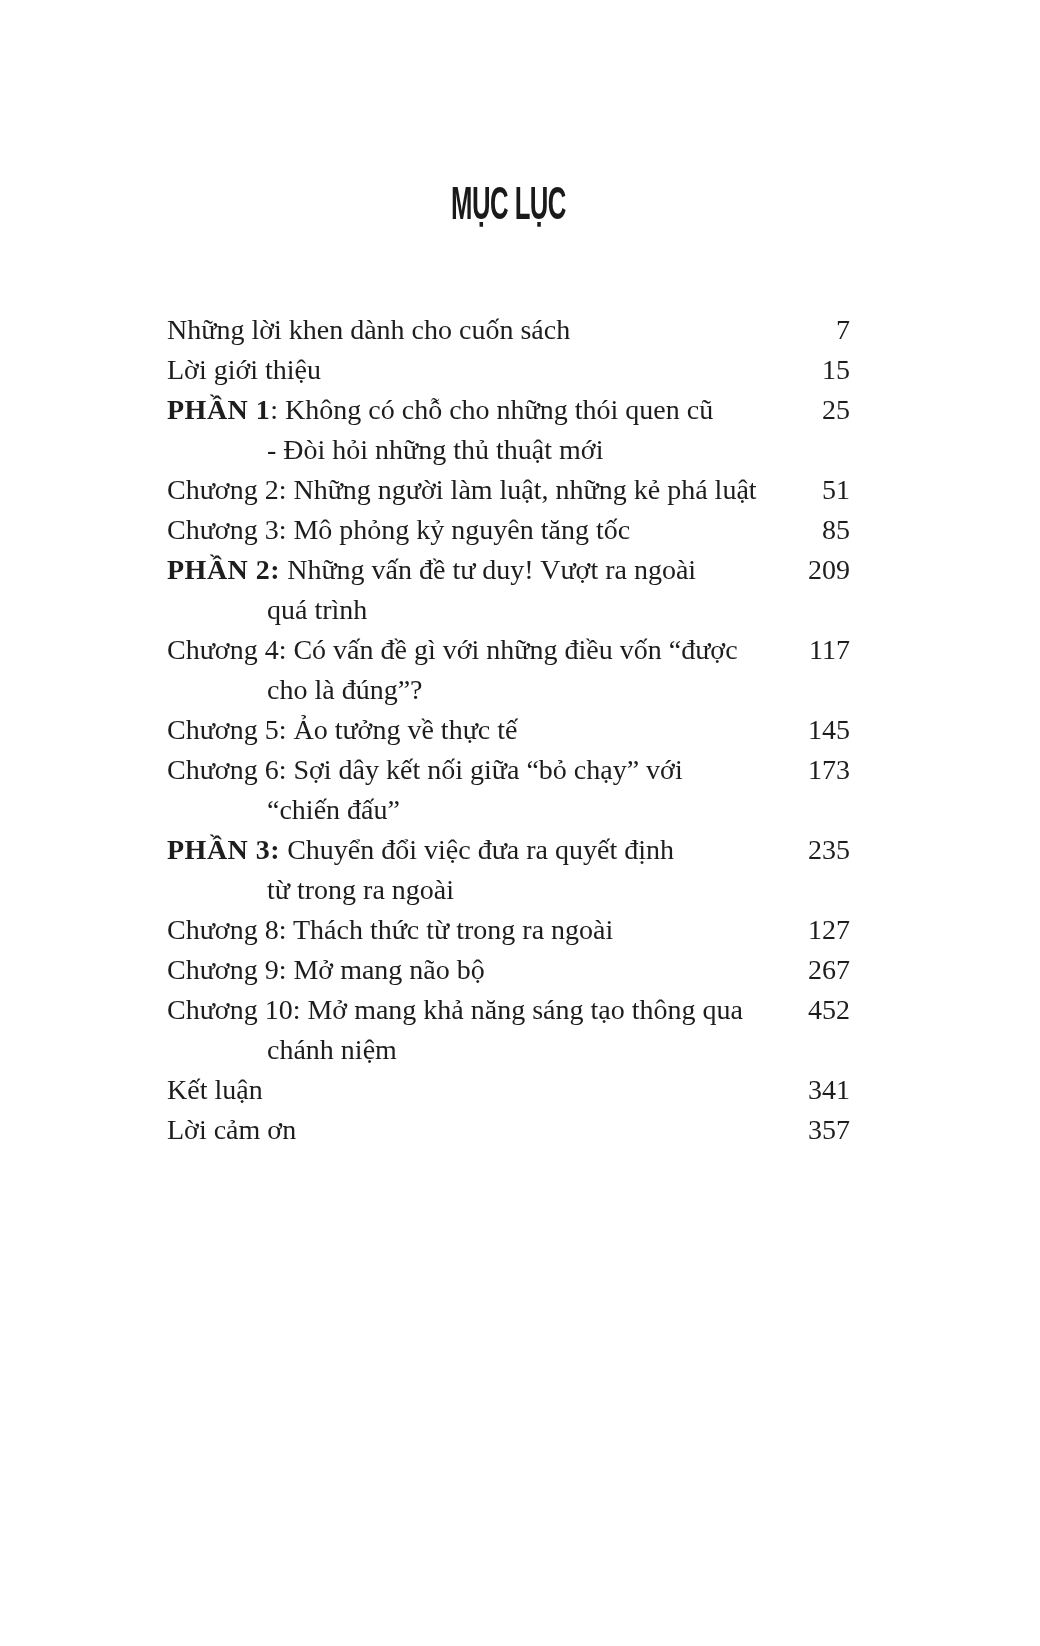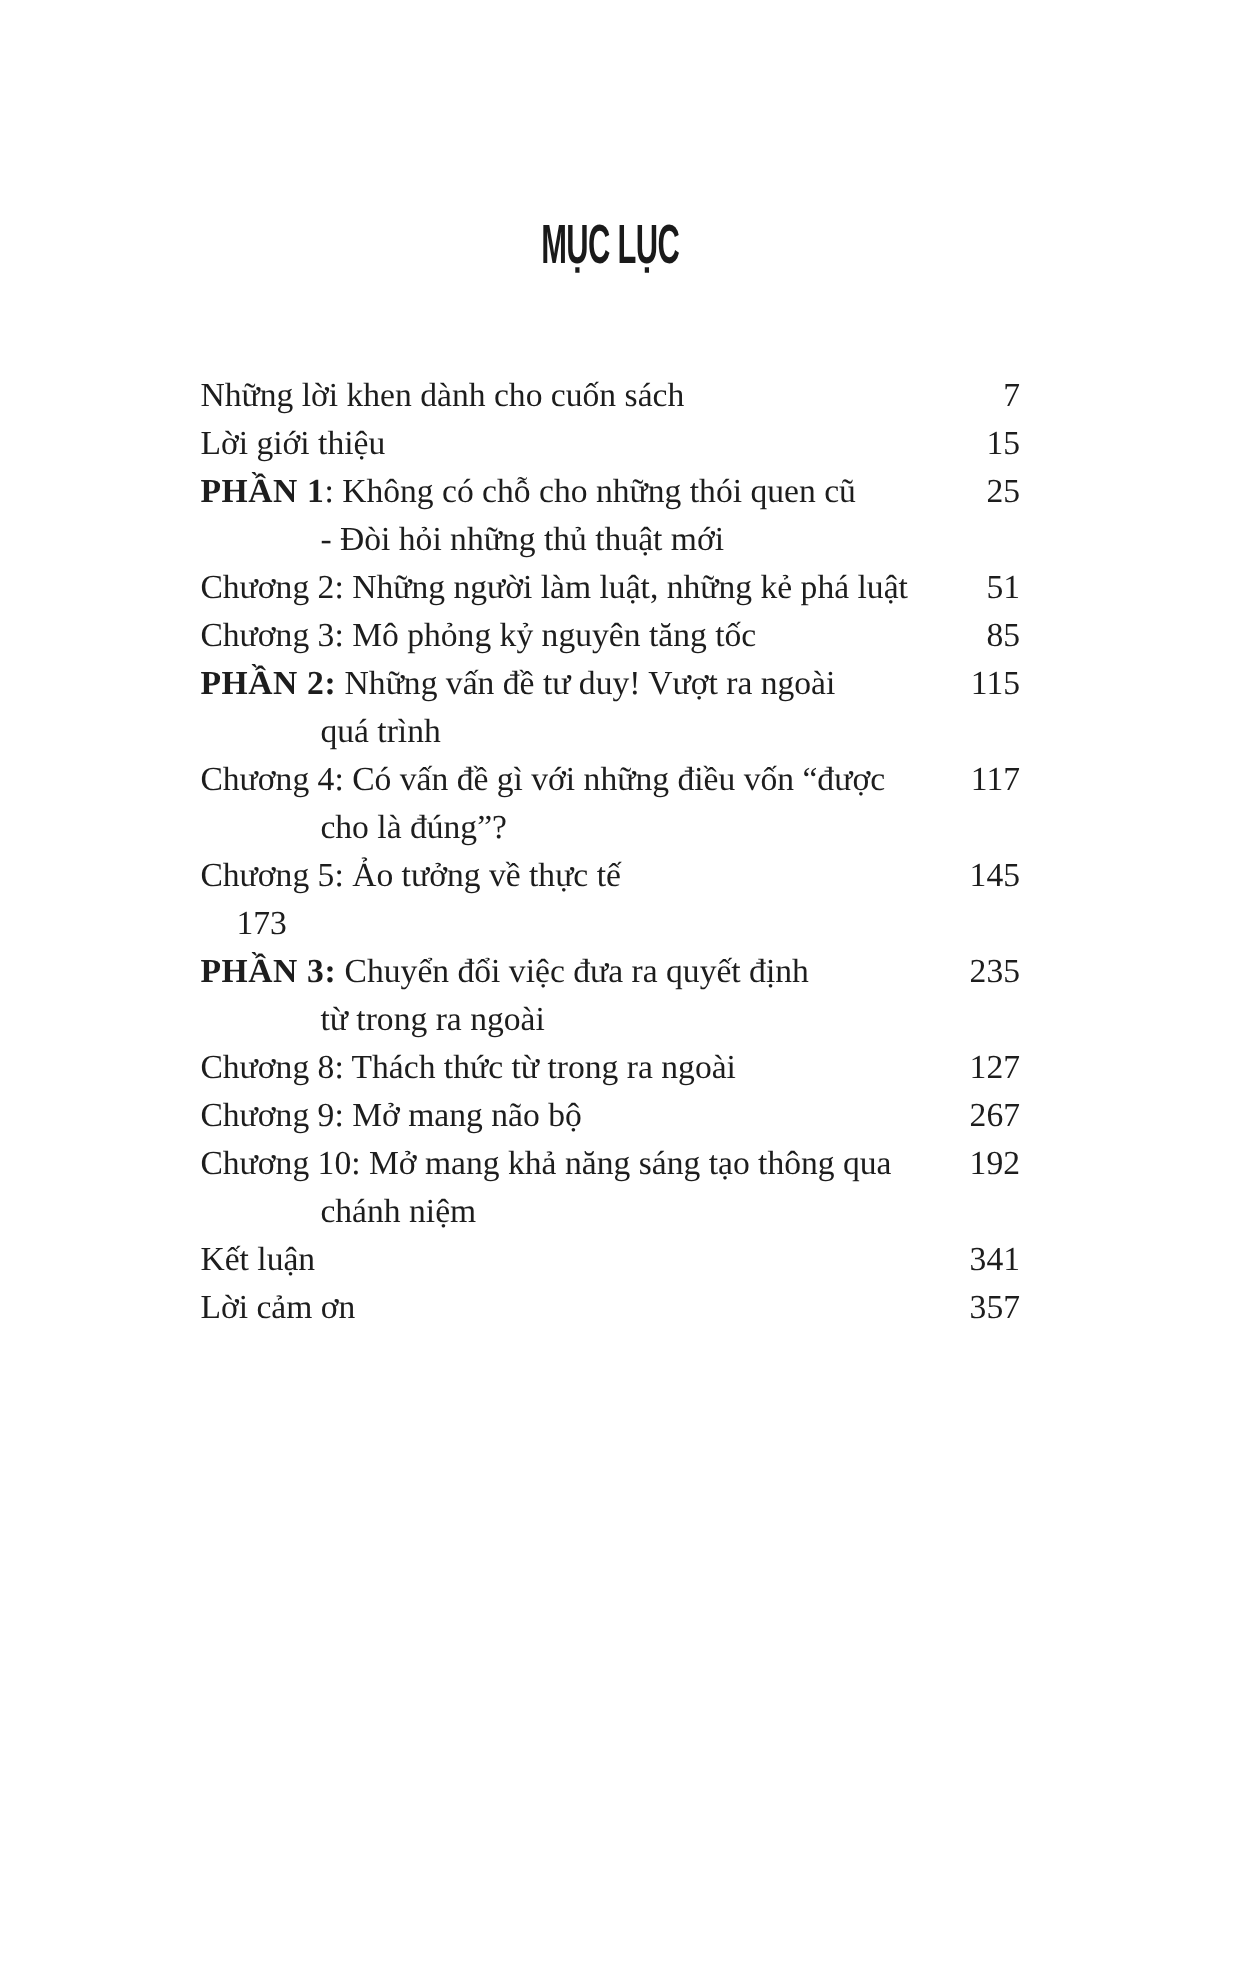--- a/index.html
+++ b/index.html
@@ -106,36 +106,40 @@
           </div>
           <div class="pagenum">85</div>
         </div>
       </div>
       <div class="toc-group">
         <div class="entry part">
           <div class="entry-text">
             <div class="line1"><span class="part-bold">PHẦN 2:</span><span class="rest"> Những vấn đề tư duy! Vượt ra ngoài</span></div>
             <div class="line2">quá trình</div>
           </div>
-          <div class="pagenum">115</div>
+          <div class="pagenum">209</div>
         </div>
         <div class="entry">
           <div class="entry-text">
             <div class="line1"><span class="rest">Chương 4: Có vấn đề gì với những điều vốn “được</span></div>
             <div class="line2">cho là đúng”?</div>
           </div>
           <div class="pagenum">117</div>
         </div>
         <div class="entry">
           <div class="entry-text">
             <div class="line1"><span class="rest">Chương 5: Ảo tưởng về thực tế</span></div>
           </div>
           <div class="pagenum">145</div>
         </div>
         <div class="entry">
+          <div class="entry-text">
+            <div class="line1"><span class="rest">Chương 6: Sợi dây kết nối giữa “bỏ chạy” với</span></div>
+            <div class="line2">“chiến đấu”</div>
+          </div>
           <div class="pagenum">173</div>
         </div>
       </div>
       <div class="toc-group">
         <div class="entry part">
           <div class="entry-text">
             <div class="line1"><span class="part-bold">PHẦN 3:</span><span class="rest"> Chuyển đổi việc đưa ra quyết định</span></div>
             <div class="line2">từ trong ra ngoài</div>
           </div>
           <div class="pagenum">235</div>
@@ -150,21 +154,21 @@
           <div class="entry-text">
             <div class="line1"><span class="rest">Chương 9: Mở mang não bộ</span></div>
           </div>
           <div class="pagenum">267</div>
         </div>
         <div class="entry">
           <div class="entry-text">
             <div class="line1"><span class="rest">Chương 10: Mở mang khả năng sáng tạo thông qua</span></div>
             <div class="line2">chánh niệm</div>
           </div>
-          <div class="pagenum">192</div>
+          <div class="pagenum">452</div>
         </div>
       </div>
       <div class="toc-group">
         <div class="entry">
           <div class="entry-text">
             <div class="line1"><span class="rest">Kết luận</span></div>
           </div>
           <div class="pagenum">341</div>
         </div>
         <div class="entry">

